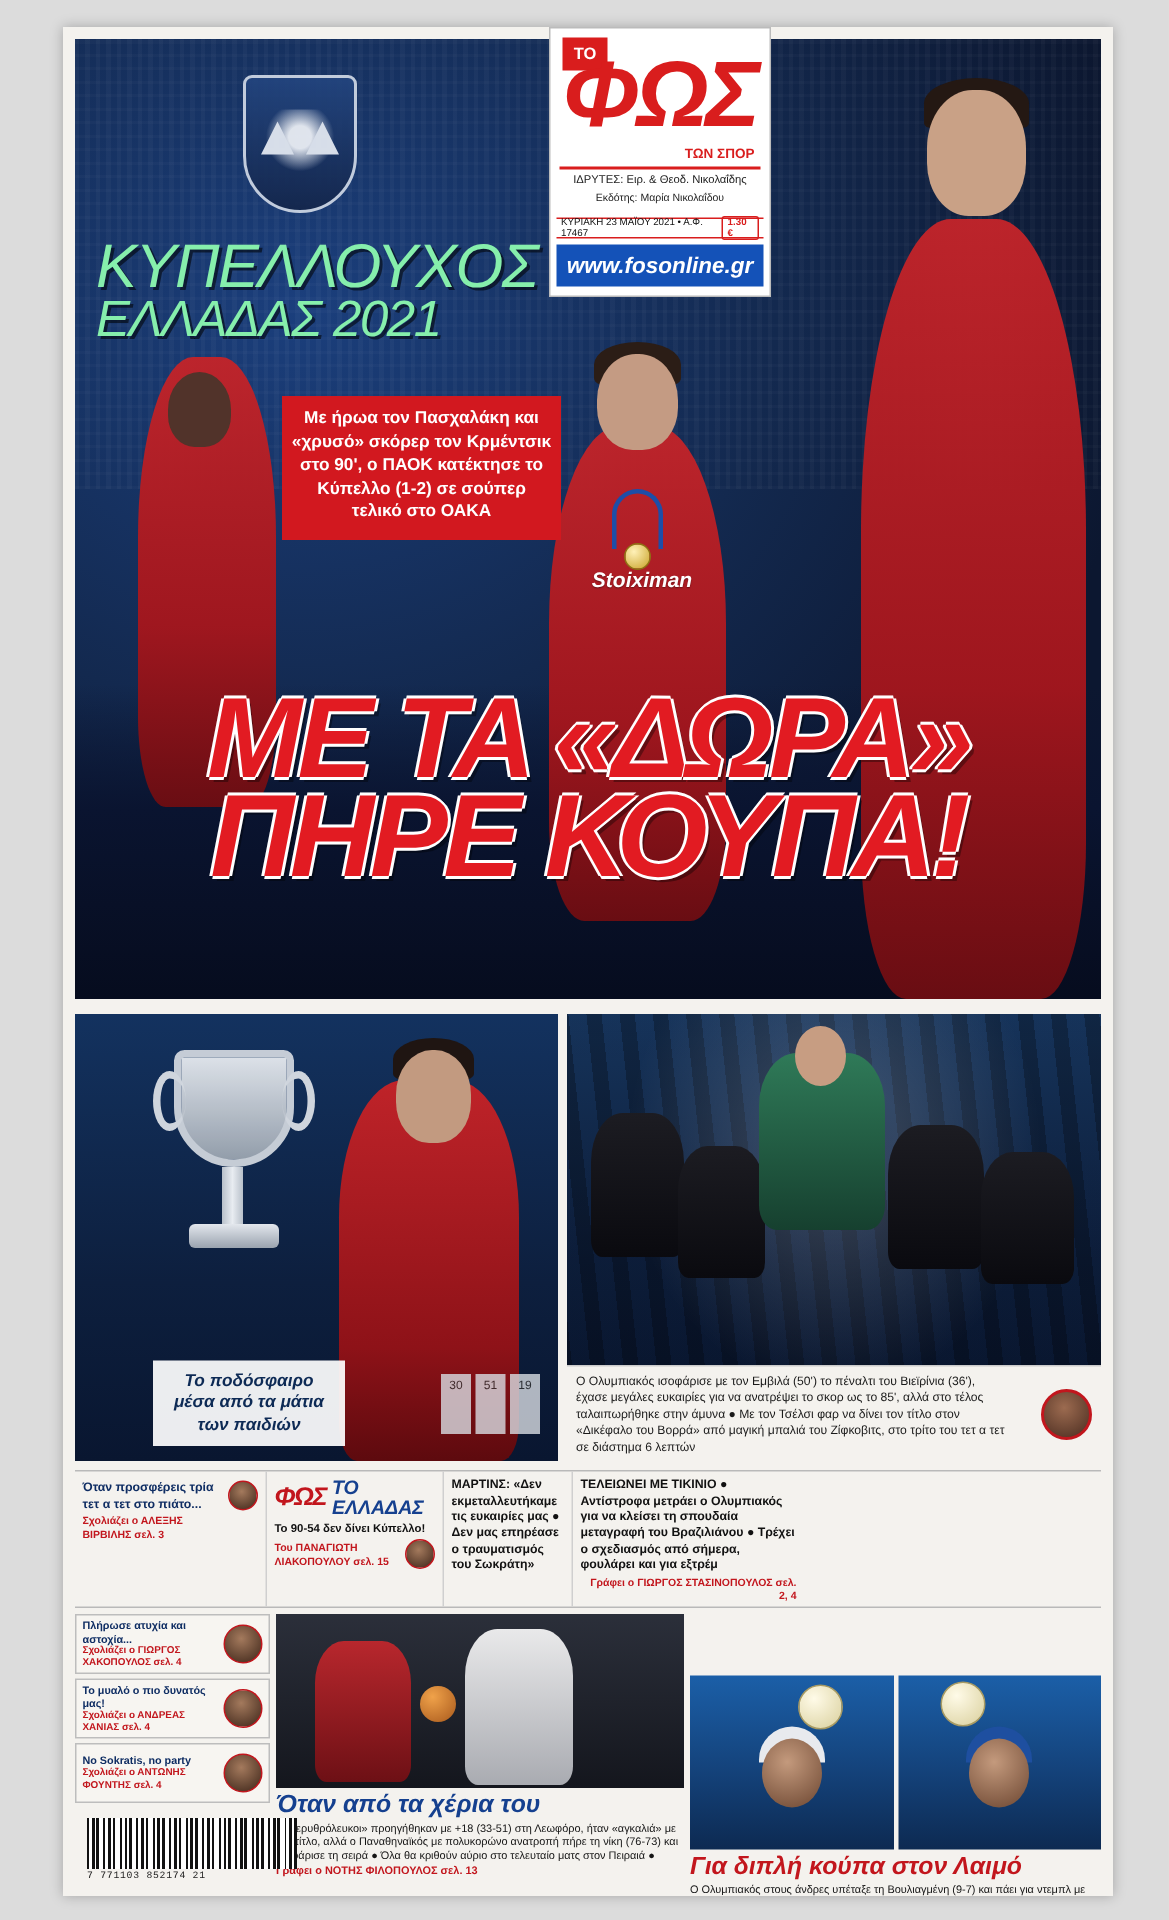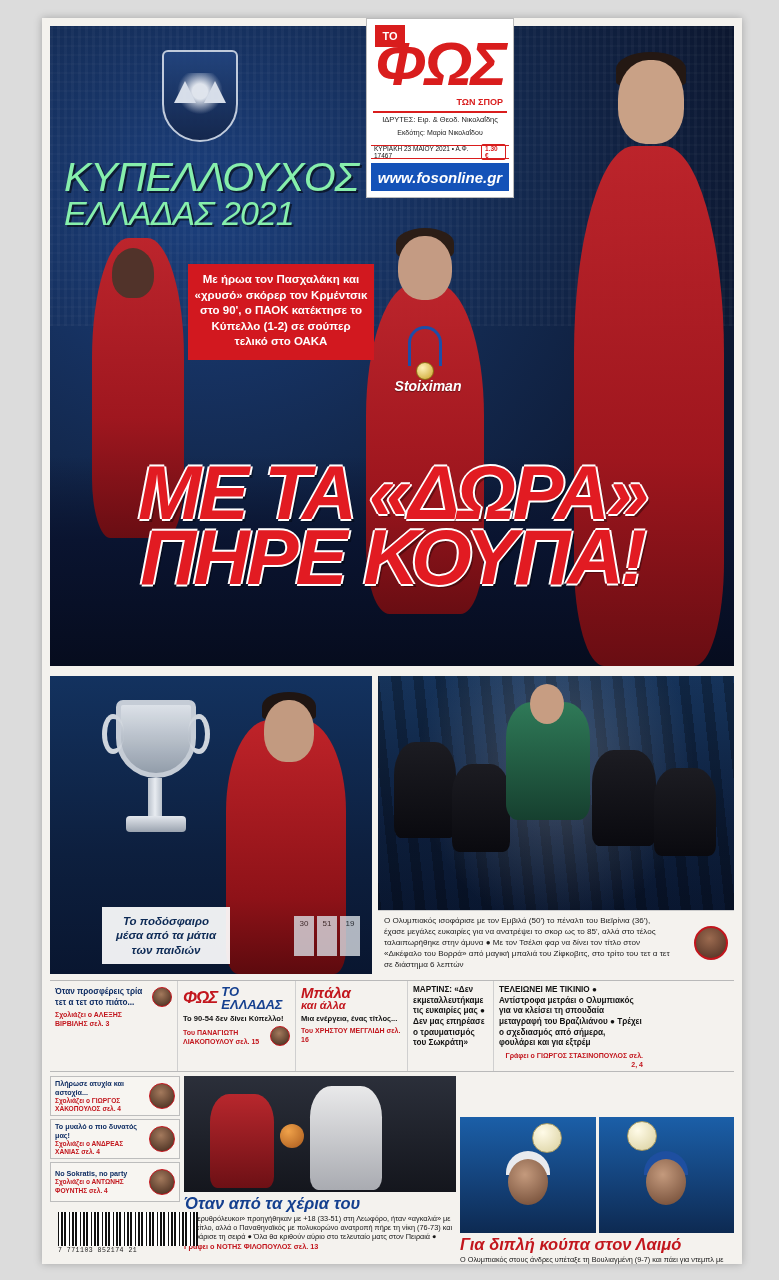--- a/index.html
+++ b/index.html
@@ -600,26 +600,20 @@
             <div class="op-head-blue">ΕΛΛΑΔΑΣ</div>
           </div>
         </div>
         <div class="op-small-head" style="margin-top:3px;">Το 90-54 δεν δίνει Κύπελλο!</div>
         <div style="display:flex; gap:4px; align-items:center; margin-top:2px;">
           <div class="op-sign" style="flex:1;">Του ΠΑΝΑΓΙΩΤΗ ΛΙΑΚΟΠΟΥΛΟΥ σελ. 15</div>
           <div class="op-thumb"></div>
         </div>
       </div>
 
-      <div class="op-col op-col-3">
-        <div class="op-head-red">Μπάλα</div>
-        <div class="op-head-red" style="font-size:11px;">και άλλα</div>
-        <div class="op-small-head" style="margin-top:3px;">Μια ενέργεια, ένας τίτλος...</div>
-        <div class="op-sign">Του ΧΡΗΣΤΟΥ ΜΕΓΓΛΙΔΗ σελ. 16</div>
-      </div>
 
       <div class="op-col op-col-4">
         <div class="op-title" style="font-weight:bold;color:#111;">ΜΑΡΤΙΝΣ: «Δεν εκμεταλλευτήκαμε τις ευκαιρίες μας ● Δεν μας επηρέασε ο τραυματισμός του Σωκράτη»</div>
       </div>
 
 
       <div class="op-col op-col-6">
         <div class="op-title" style="color:#111;">ΤΕΛΕΙΩΝΕΙ ΜΕ ΤΙΚΙΝΙΟ ● Αντίστροφα μετράει ο Ολυμπιακός για να κλείσει τη σπουδαία μεταγραφή του Βραζιλιάνου ● Τρέχει ο σχεδιασμός από σήμερα, φουλάρει και για εξτρέμ</div>
         <div class="op-sign" style="text-align:right;">Γράφει ο ΓΙΩΡΓΟΣ ΣΤΑΣΙΝΟΠΟΥΛΟΣ σελ. 2, 4</div>
       </div>

